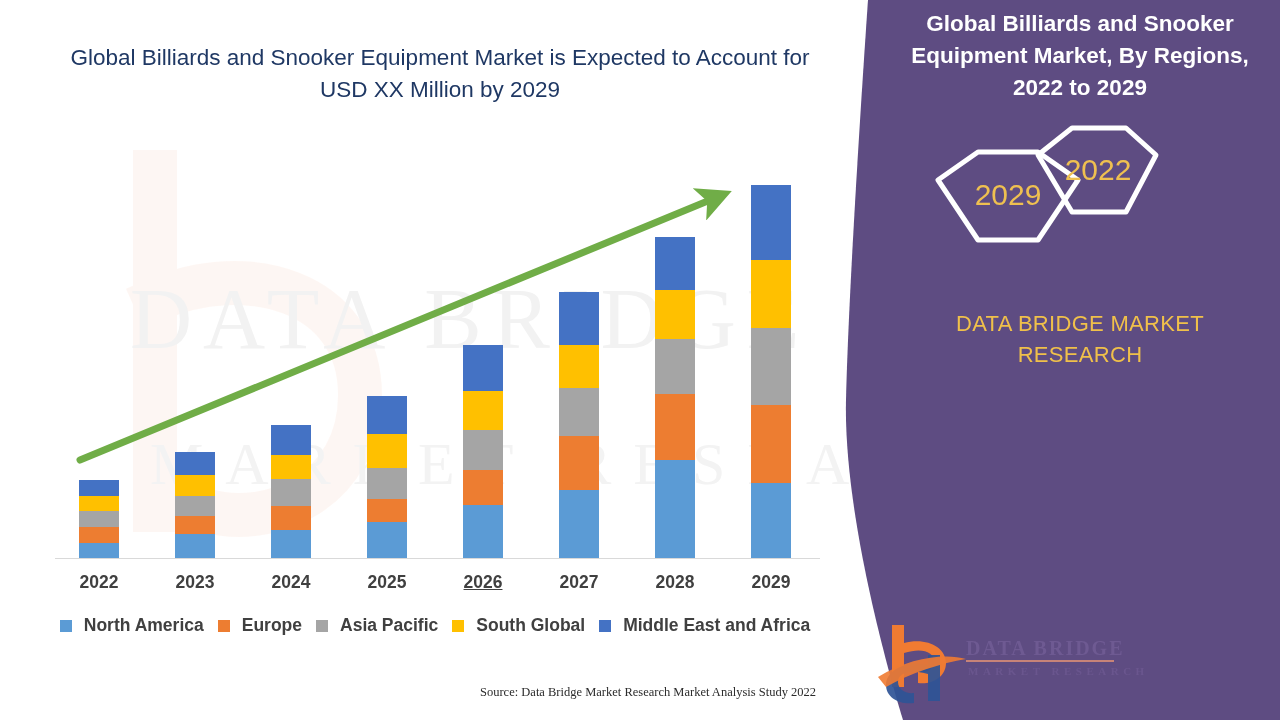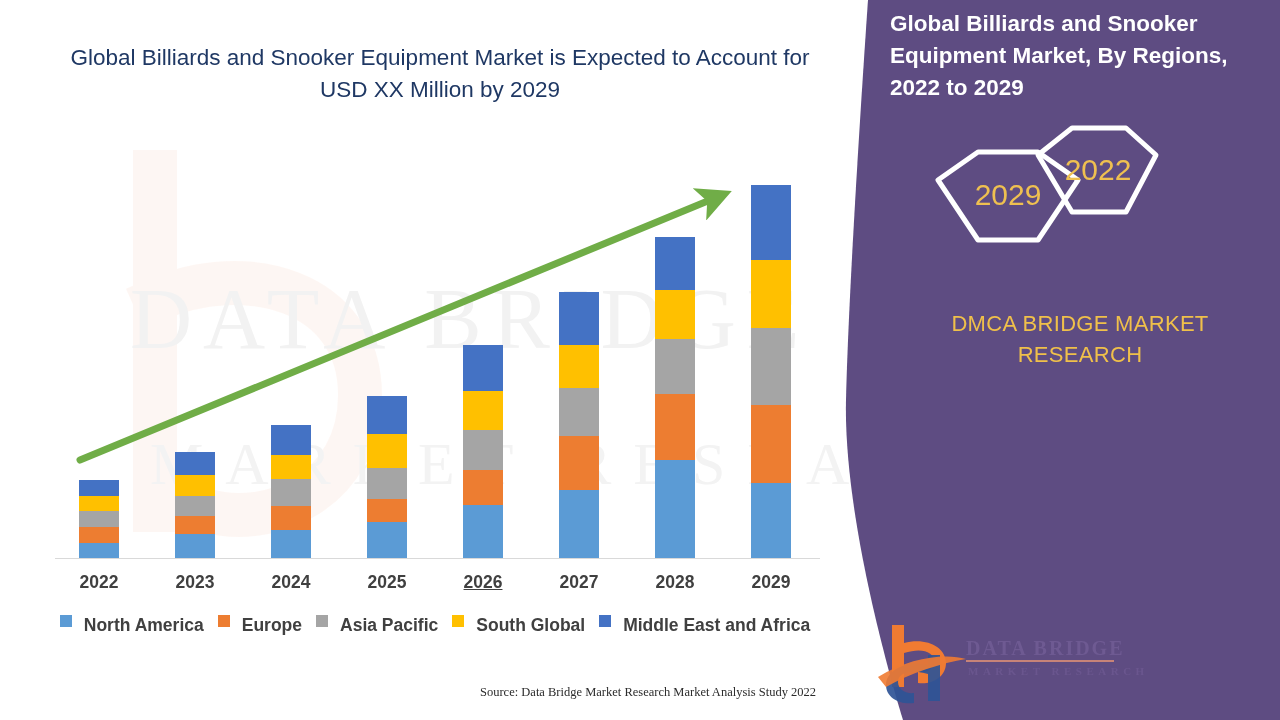--- a/index.html
+++ b/index.html
@@ -48,39 +48,39 @@
   .x-tick{
     position:absolute;width:96px;text-align:center;
     font-size:17.5px;font-weight:bold;color:#404040;
   }
 
   #legend{
     position:absolute;left:40px;top:615px;width:790px;
     display:flex;justify-content:center;align-items:center;gap:14px;
     font-size:17.5px;font-weight:bold;color:#404040;
   }
-  .legend-item{display:flex;align-items:flex-start;gap:12px;white-space:nowrap;}
+  .legend-item{display:flex;align-items:center;gap:12px;white-space:nowrap;}
   .legend-swatch{width:12px;height:12px;display:inline-block;flex:0 0 auto;}
 
   
   #footer-dmca{
     position:absolute;left:30px;top:684px;
     font-family:"Liberation Serif",serif;font-size:13px;color:#2b2b2b;white-space:nowrap;
   }
   #footer-source{
     position:absolute;left:480px;top:685px;
     font-family:"Liberation Serif",serif;font-size:12.5px;color:#2b2b2b;white-space:nowrap;
   }
 
   
   #right-panel{position:absolute;left:0;top:0;width:1280px;height:720px;pointer-events:none;}
 
   #right-content{position:absolute;left:880px;top:0;width:400px;height:720px;}
   #panel-title{
-    position:absolute;left:10px;top:8px;width:380px;text-align:left;
+    position:absolute;left:10px;top:8px;width:380px;text-align:center;
     color:#ffffff;font-size:22.5px;line-height:1.42;font-weight:bold;
   }
 
   #hex-group{position:absolute;left:20px;top:120px;width:360px;height:170px;}
 
   #brand-name{
     position:absolute;left:20px;top:308px;width:360px;text-align:center;
     color:#f0c04a;font-size:22px;line-height:1.42;font-weight:400;letter-spacing:.3px;
   }
 
@@ -224,21 +224,21 @@
         <text x="108" y="85" text-anchor="middle" fill="#EFC050" font-family="Liberation Sans, sans-serif" font-size="30">2029</text>
       </g>
 
       <g>
         <polygon points="138,35 172,8 226,8 256,35 226,92 172,92" fill="none" stroke="#ffffff" stroke-width="5" stroke-linejoin="round"></polygon>
         <text x="198" y="60" text-anchor="middle" fill="#EFC050" font-family="Liberation Sans, sans-serif" font-size="30">2022</text>
       </g>
     </svg>
 
     <div id="brand-name">
-      <span>DMCA BRIDGE MARKET</span><br>
+      <span>DATA BRIDGE MARKET</span><br>
       <span>RESEARCH</span>
     </div>
 
     <div id="logo">
       <svg width="280" height="90" viewBox="0 0 280 90">
 
         <path d="M22 10 L34 10 L34 72 L22 72 Z" fill="#F07B32"></path>
         <path d="M34 28 C56 22 76 32 76 48 C76 62 62 70 48 68 L48 57 C57 58 64 54 64 46 C64 37 52 32 34 38 Z" fill="#F07B32"></path>
 
         <path d="M58 40 L70 40 L70 86 L58 86 Z" fill="#2F5496" opacity=".92"></path>

